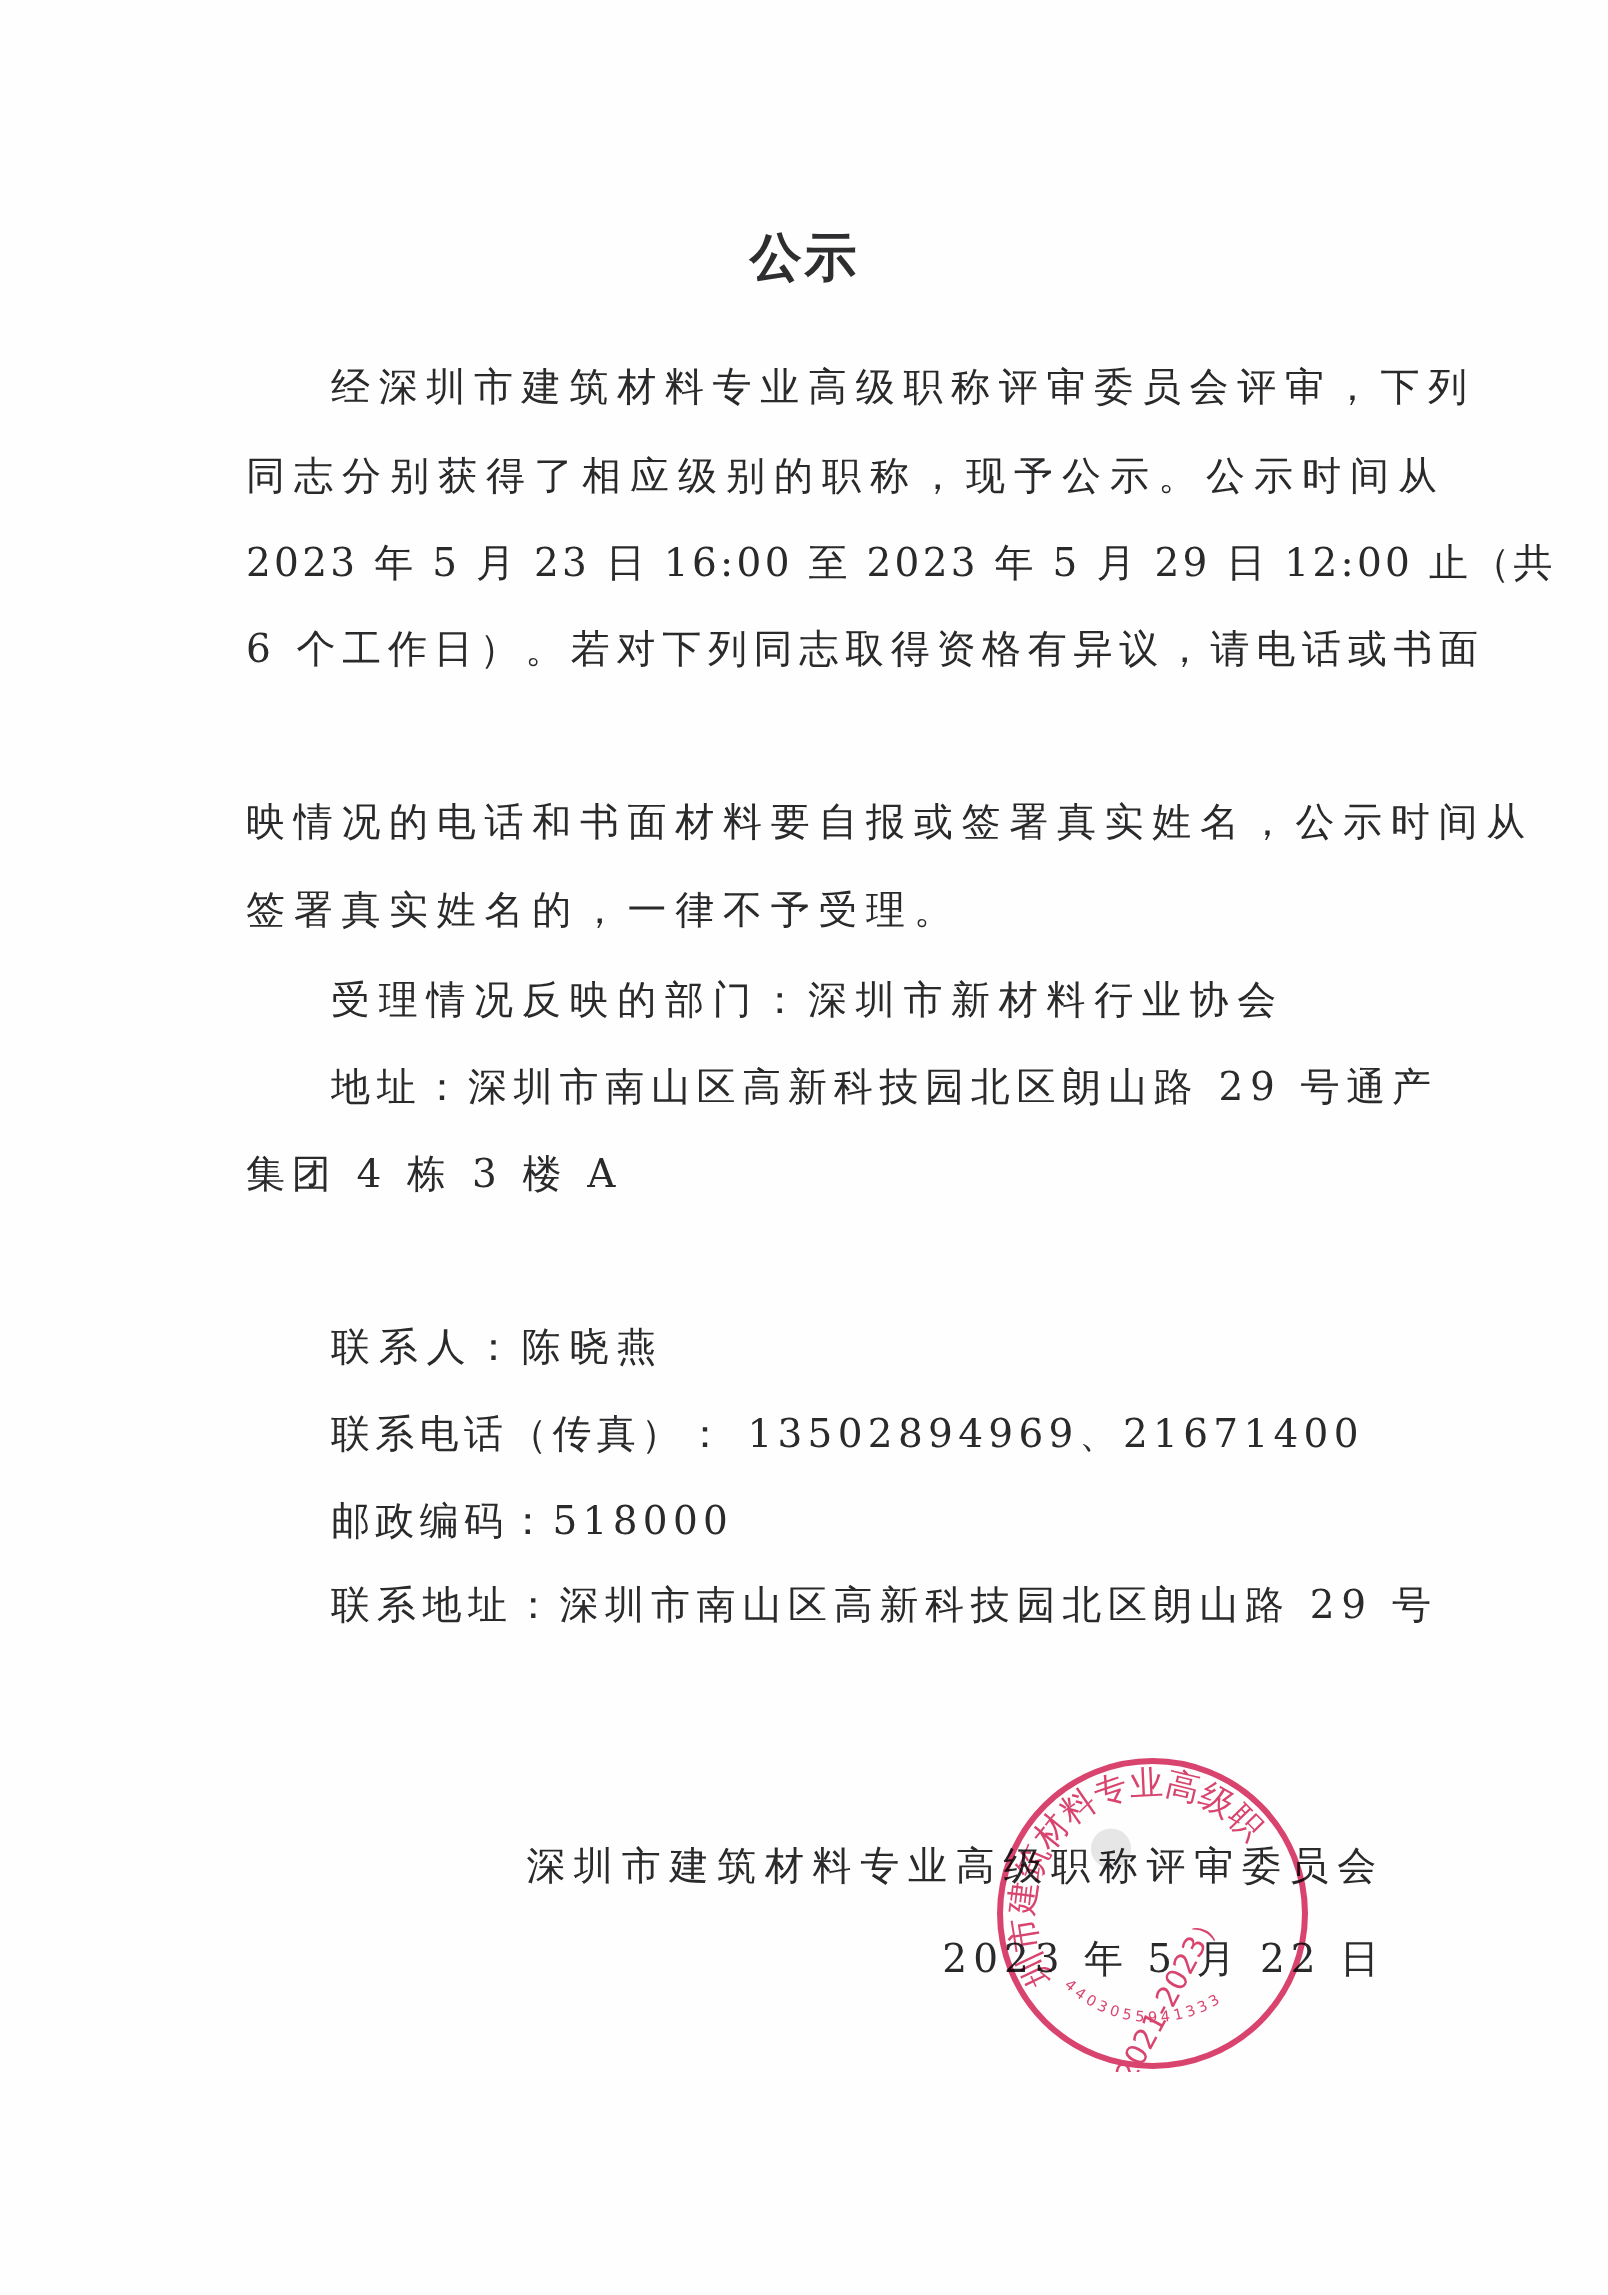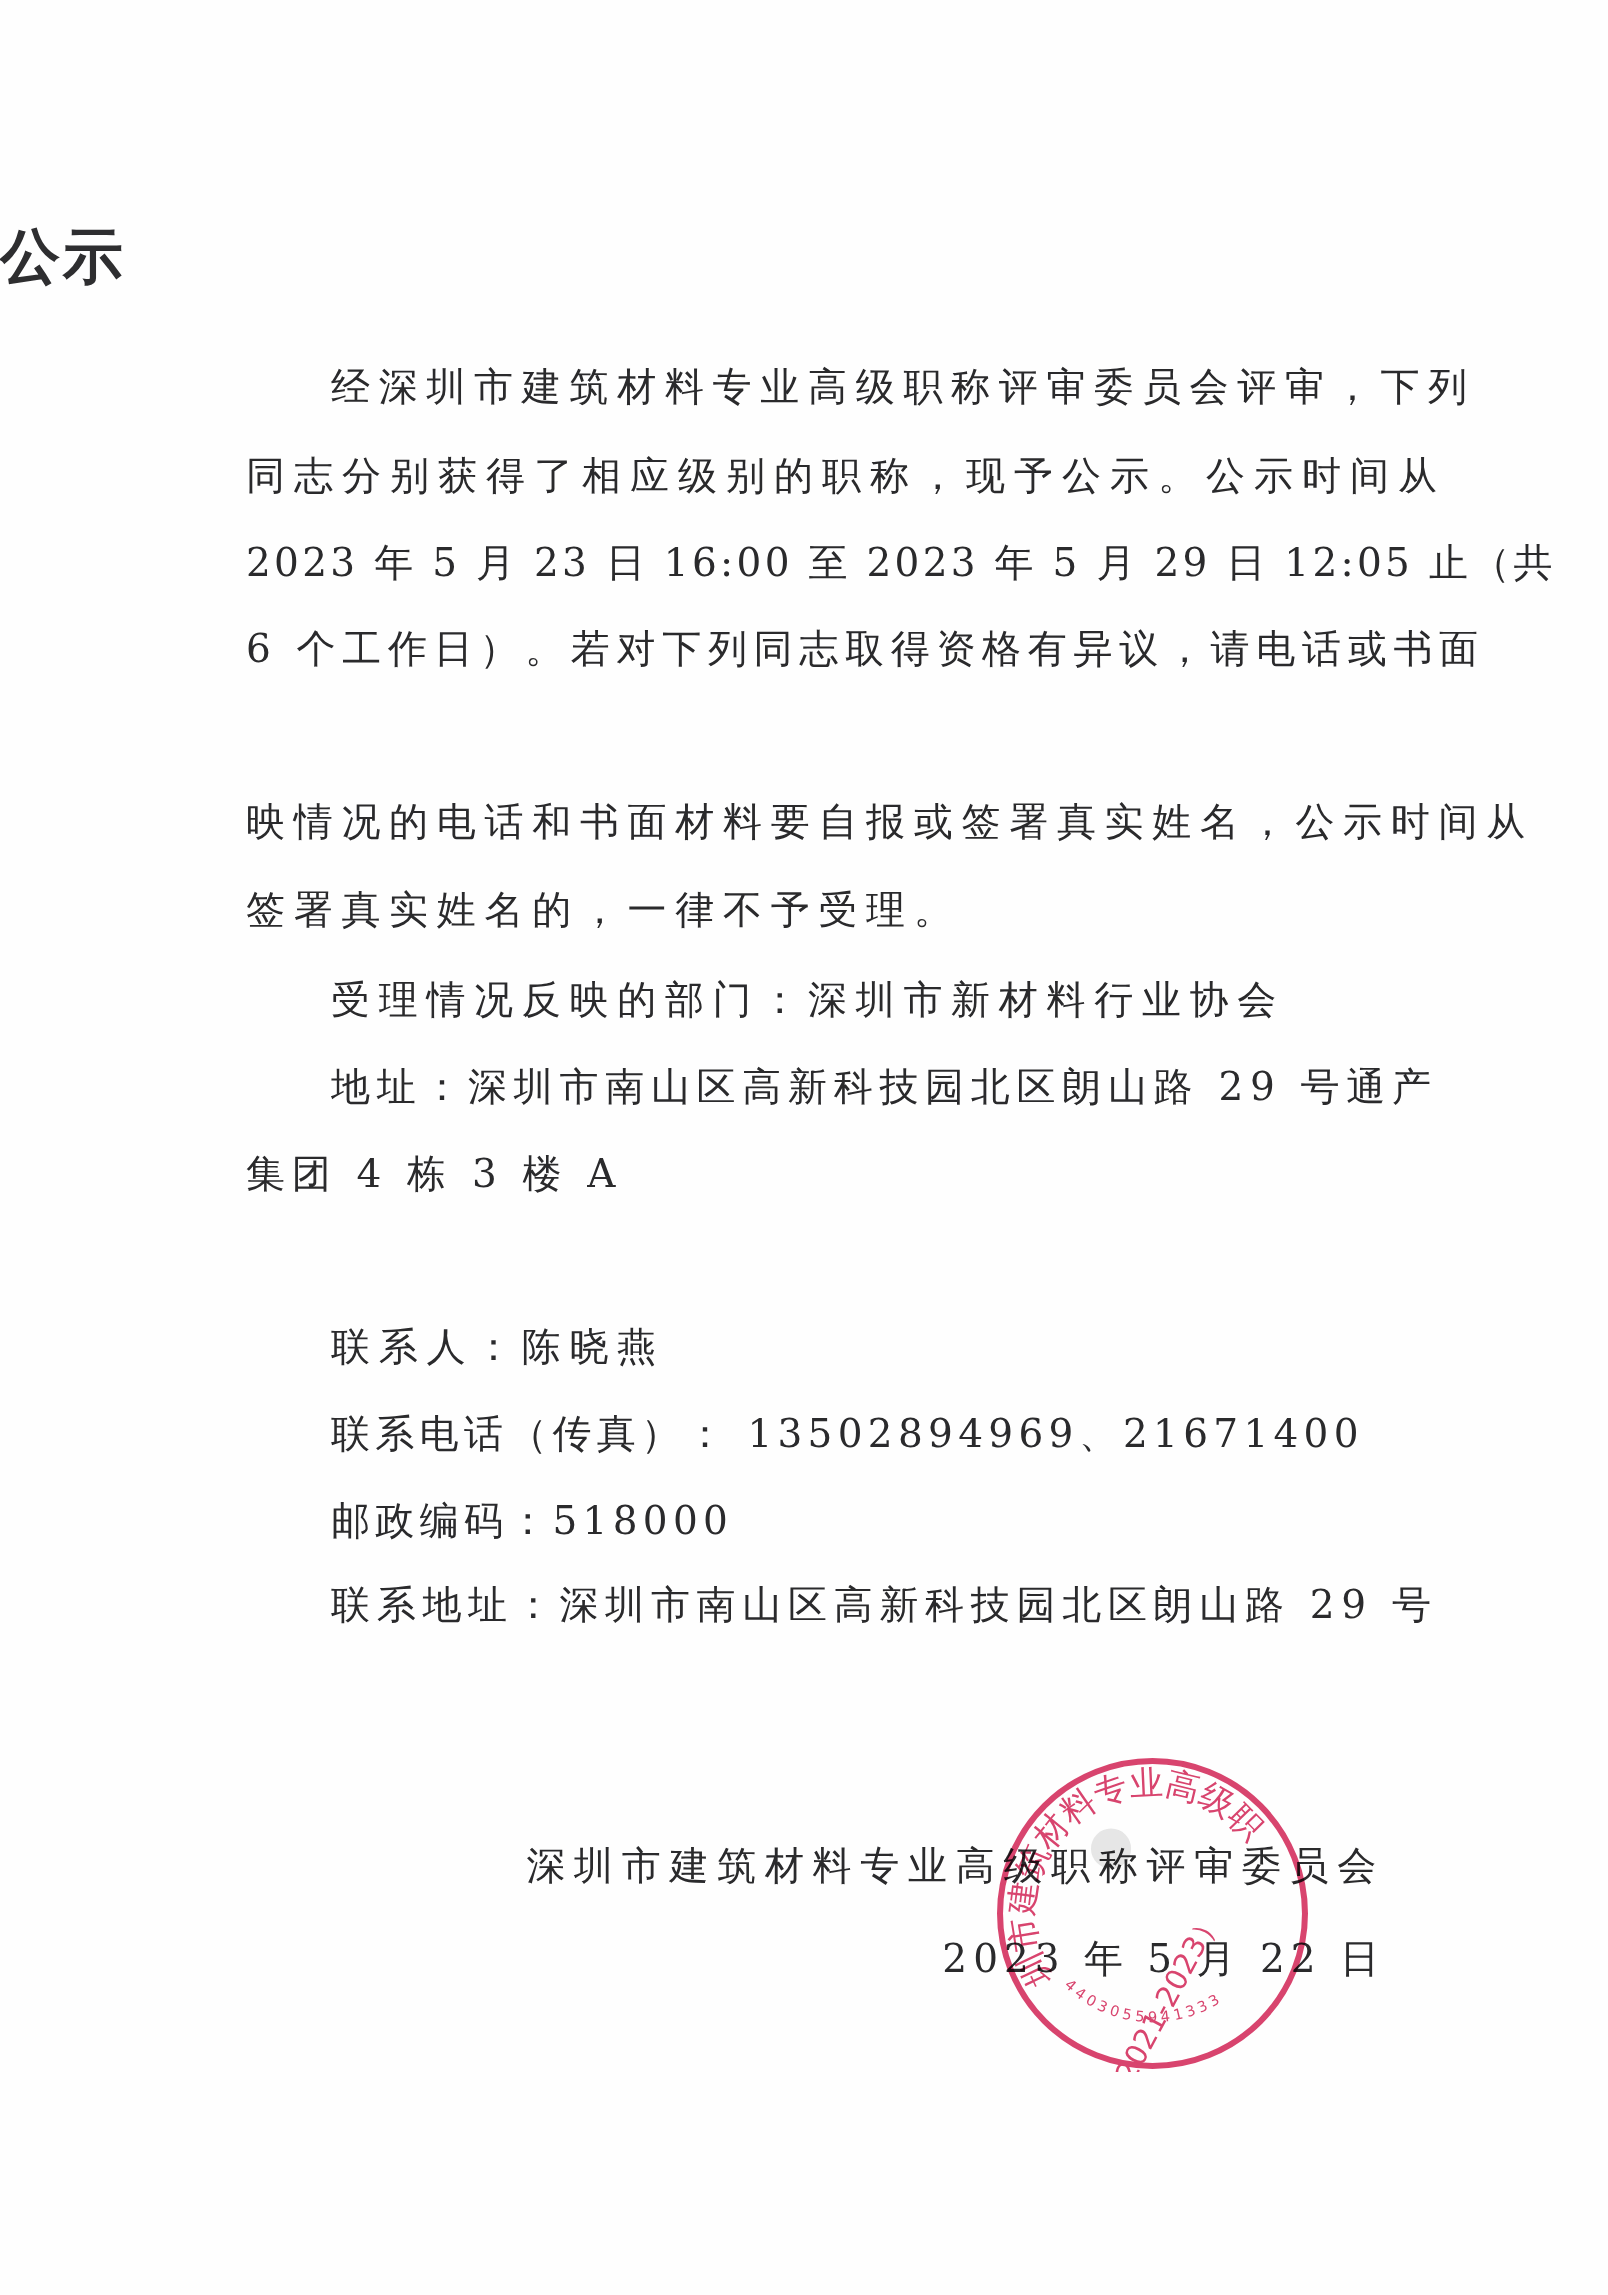--- a/index.html
+++ b/index.html
@@ -1,21 +1,21 @@
 <!DOCTYPE html>
 <html style="font-size:10.7px"><head>
 <meta charset="utf-8">
 <style>
   html, body { margin: 0; padding: 0; background: #ffffff; }
   body { width: 1609px; height: 2295px; position: relative; overflow: hidden; }
   .page { position: absolute; left: 0; top: 0; width: 1609px; height: 2295px; background: #fefefe; }
   .title {
-    position: absolute; left: 0; top: 220px; width: 1609px; text-align: left;
+    position: absolute; left: 0; top: 220px; width: 1609px; text-align: center;
     font-family: "DejaVu Serif", "Liberation Serif", serif;
-    font-size: 60px; font-weight: bold; color: #2e2e30; letter-spacing: 2.7px;
+    font-size: 52px; font-weight: bold; color: #2e2e30; letter-spacing: 2.7px;
     line-height: 73px;
   }
   .line {
     position: absolute; left: 246px; white-space: nowrap;
     font-family: "DejaVu Serif", "Liberation Serif", serif;
     font-size: 39px; line-height: 53px; color: #2a2a2c;
     letter-spacing: 8.7px;
   }
   .indent { left: 331px; }
   .right { left: auto; right: 224px; }
@@ -26,21 +26,21 @@
 </style>
 </head>
 <body>
 
 <div class="page">
 
   <div class="title">公示</div>
 
   <div class="line" style="top:449px; letter-spacing:9px">同志分别获得了相应级别的职称，现予公示。公示时间从</div>
   <div class="line indent" style="top:360px">经深圳市建筑材料专业高级职称评审委员会评审，下列</div>
-  <div class="line" style="top:536px; letter-spacing:3.3px">2023 年 5 月 23 日 16:00 至 2023 年 5 月 29 日 12:05 止（共</div>
+  <div class="line" style="top:536px; letter-spacing:3.3px">2023 年 5 月 23 日 16:00 至 2023 年 5 月 29 日 12:00 止（共</div>
   <div class="line" style="top:622px; letter-spacing:6.7px">6 个工作日）。若对下列同志取得资格有异议，请电话或书面</div>
   <div class="line" style="top:795px">映情况的电话和书面材料要自报或签署真实姓名，公示时间从</div>
   <div class="line indent" style="top:973px">受理情况反映的部门：深圳市新材料行业协会</div>
 
   <div class="line" style="top:883px">签署真实姓名的，一律不予受理。</div>
   <div class="line indent" style="top:1060px; letter-spacing:6.7px">地址：深圳市南山区高新科技园北区朗山路 29 号通产</div>
   <div class="line" style="top:1147px; letter-spacing:6.7px">集团 4 栋 3 楼 A</div>
   <div class="line indent" style="top:1320px">联系人：陈晓燕</div>
   <div class="line indent" style="top:1407px; letter-spacing:5.3px">联系电话（传真）： 13502894969、21671400</div>
   <div class="line indent" style="top:1494px; letter-spacing:5.3px">邮政编码：518000</div>

